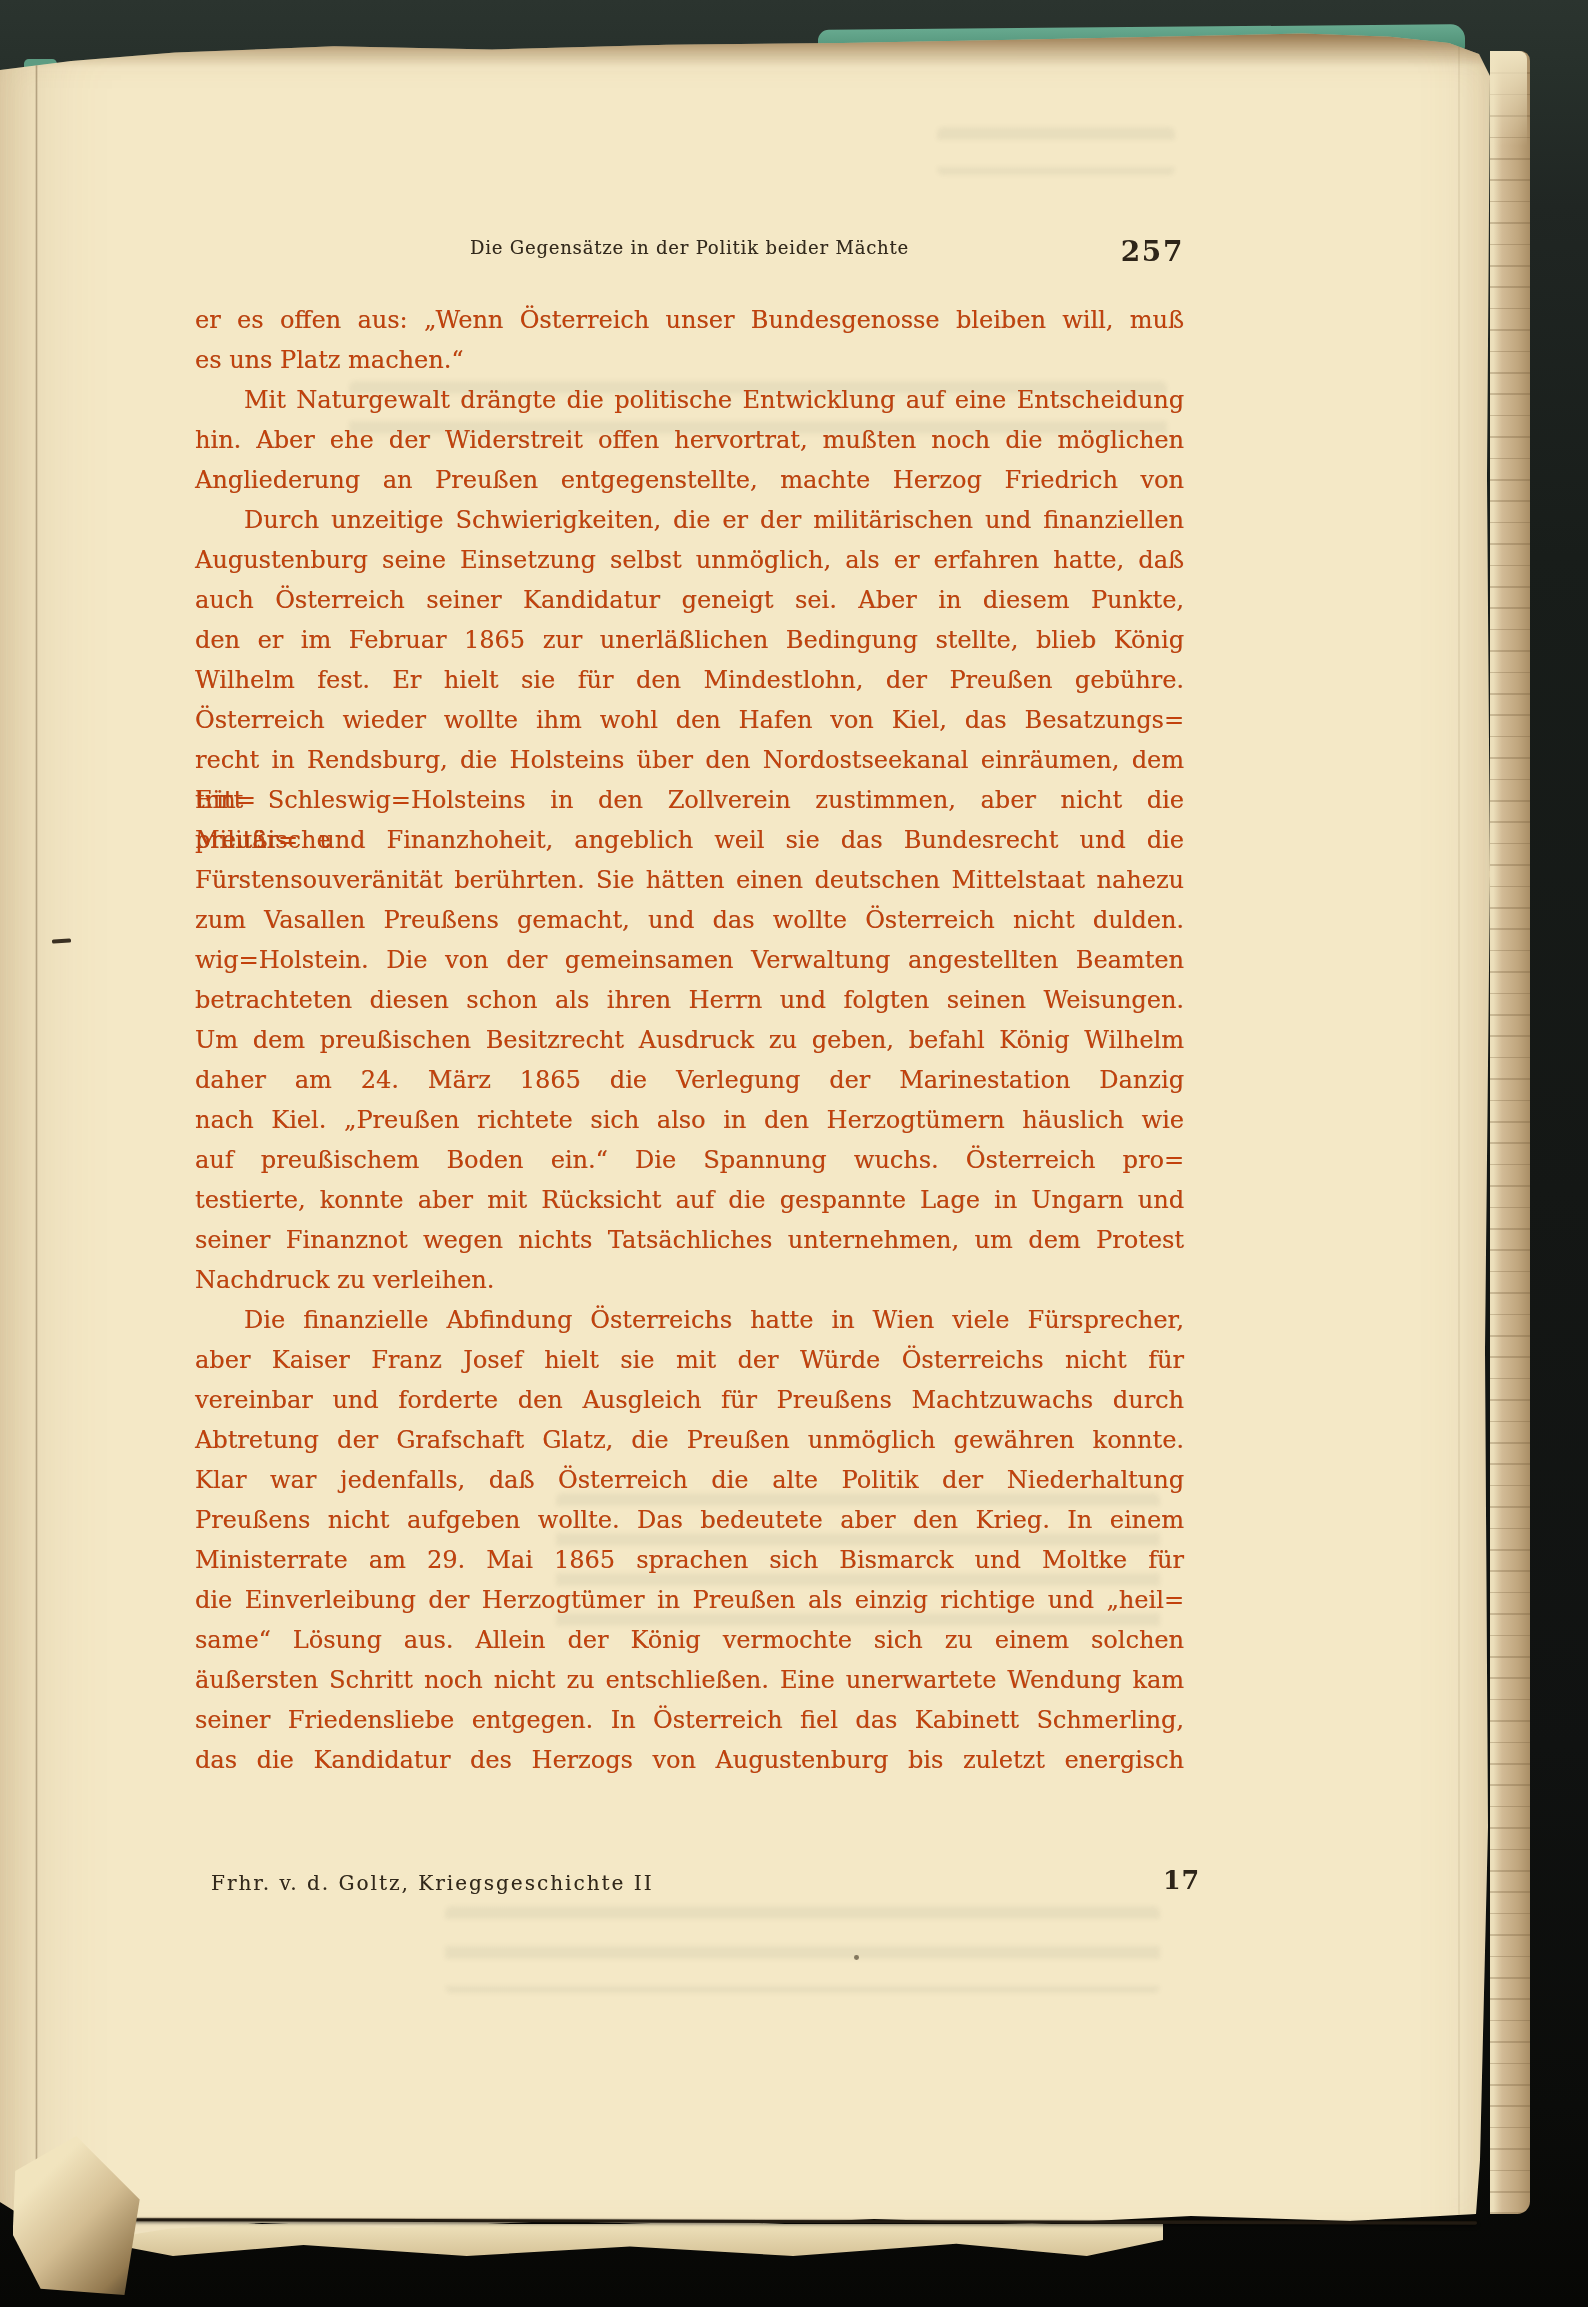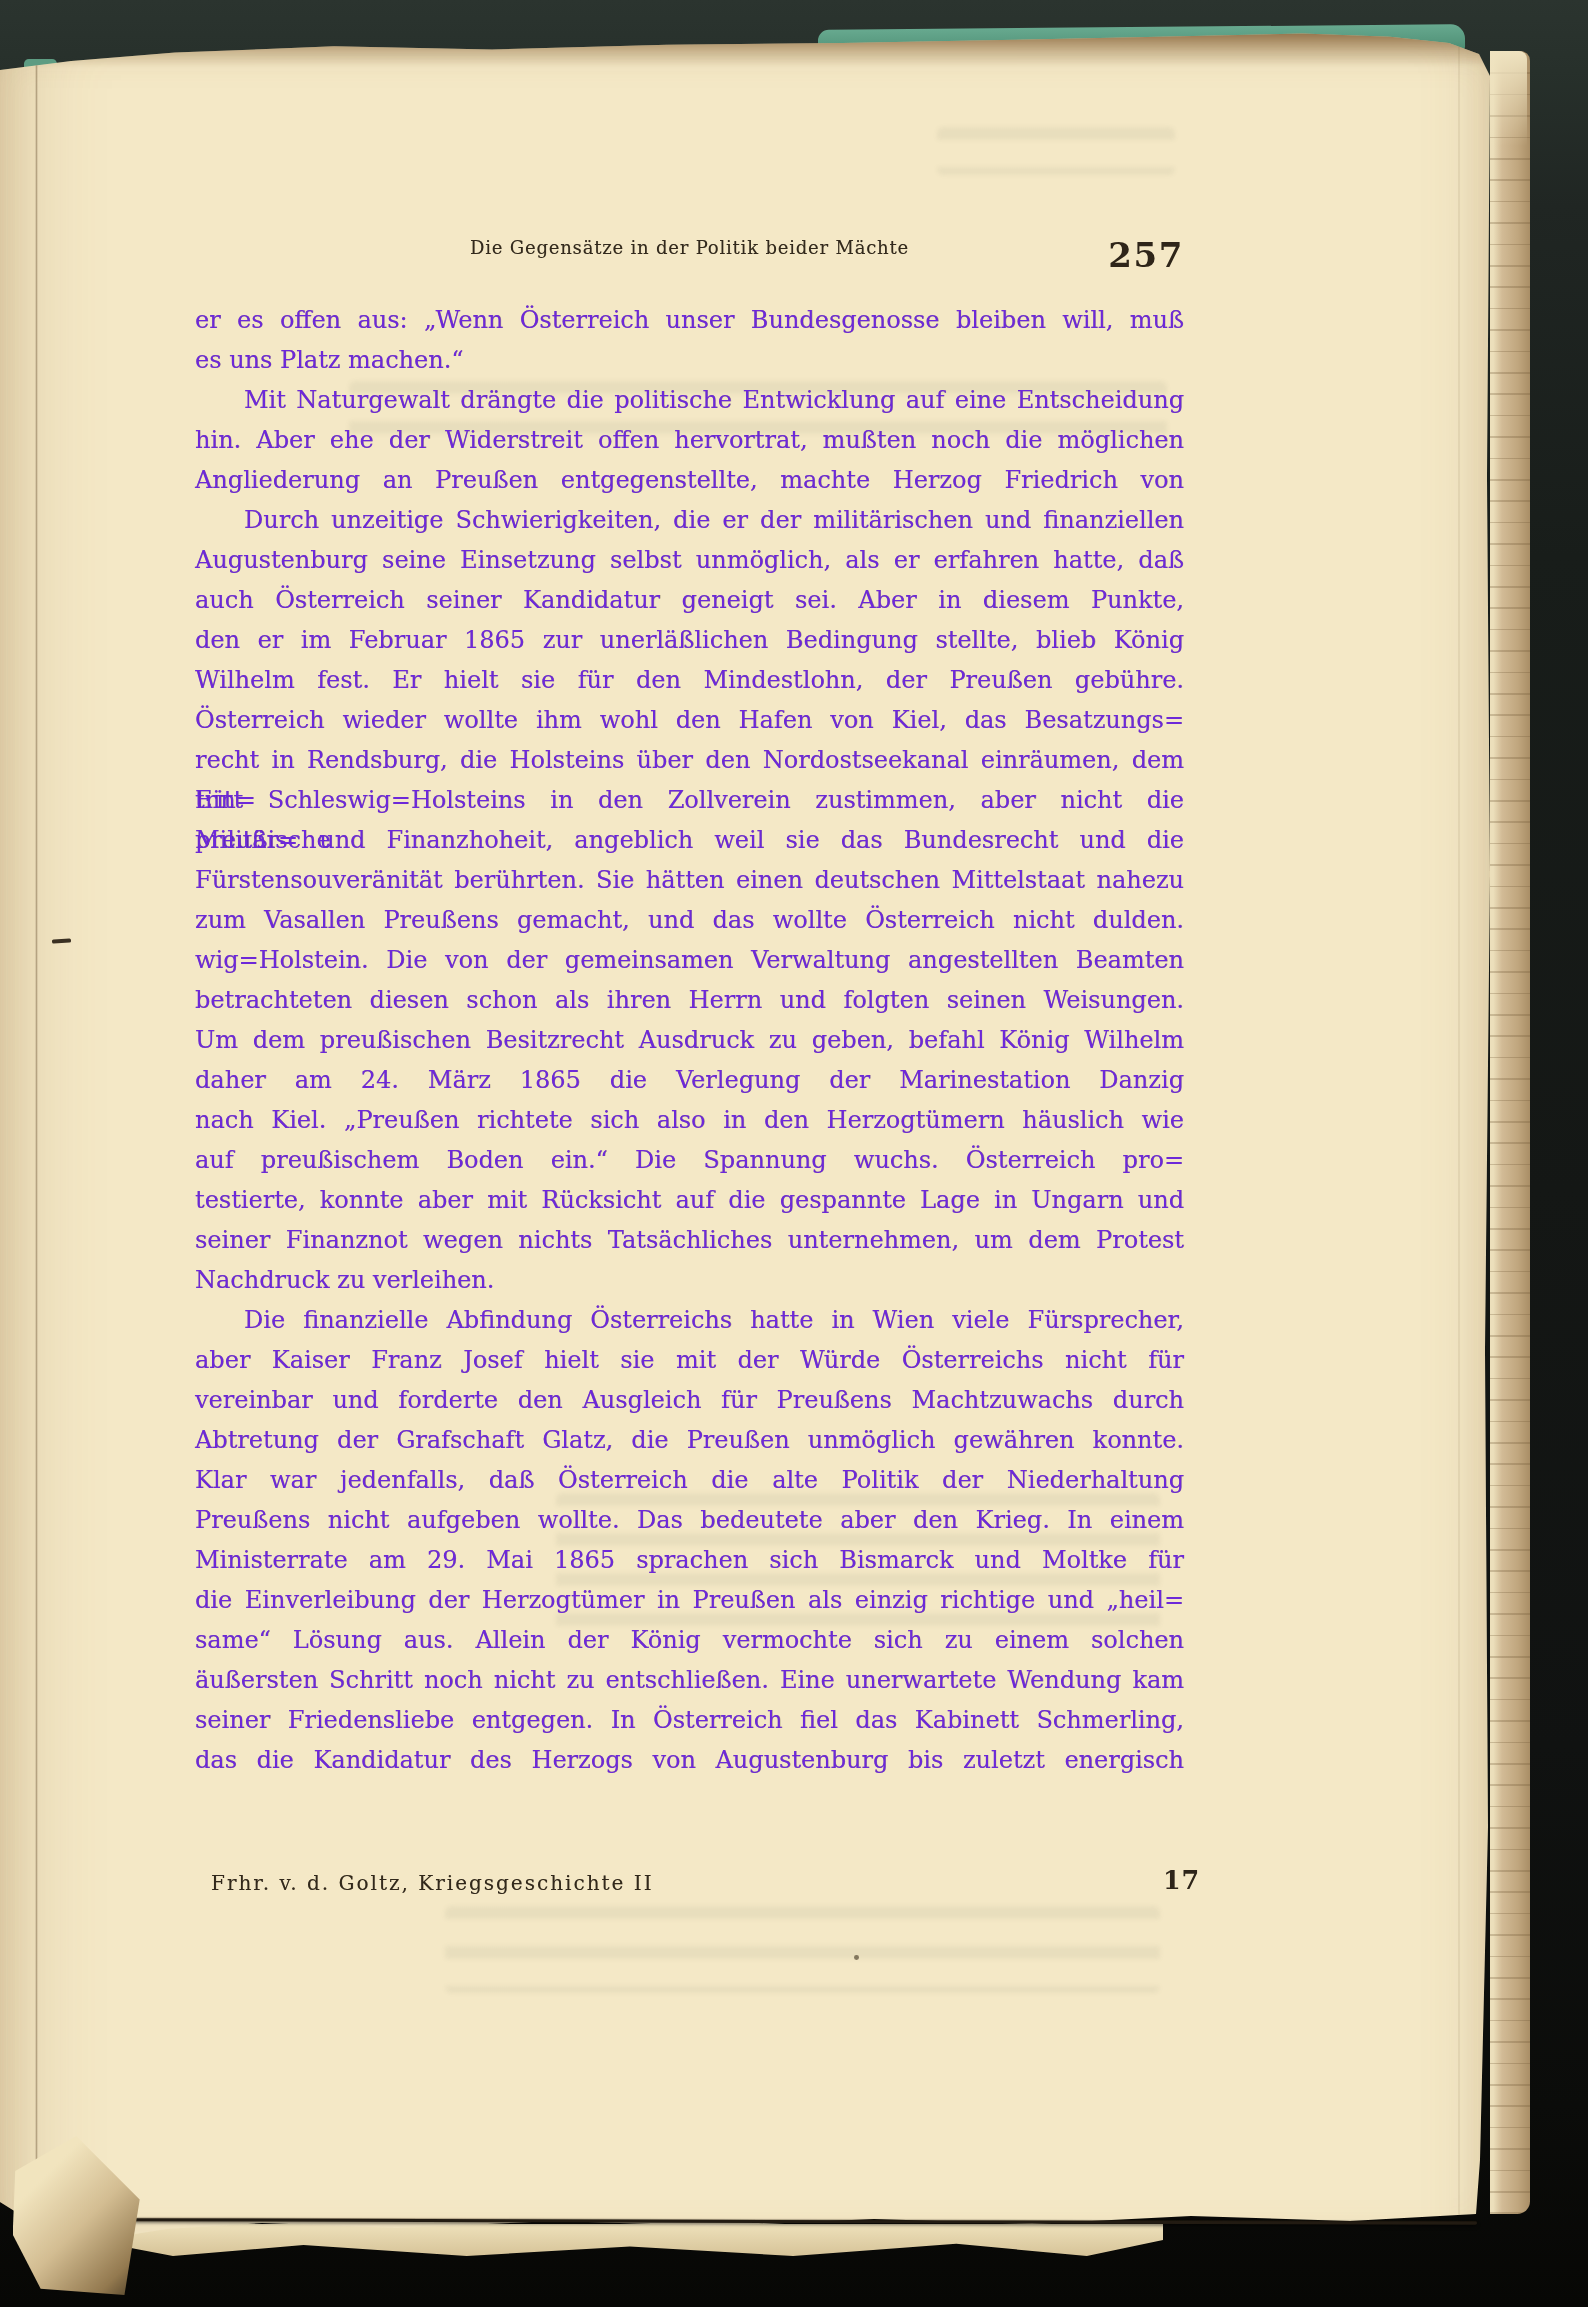--- a/index.html
+++ b/index.html
@@ -64,27 +64,27 @@
     background:linear-gradient(to right,rgba(100,75,40,0),rgba(95,70,38,.18),rgba(100,75,40,0));
   }
   
   .header-row{left:195px;top:205px;width:989px;height:32px;}
   .running-title{
     position:absolute;left:0;right:0;text-align:center;
     font-size:18px;letter-spacing:0.8px;color:#32291c;
     text-shadow:0.2px 0.3px 0 rgba(45,34,18,.35);
   }
   .page-number{
-    position:absolute;right:0;top:-1.6px;font-size:34px;font-weight:bold;
+    position:absolute;right:0;top:-1.6px;font-size:28px;font-weight:bold;
     color:#2e2519;letter-spacing:1.6px;
   }
   
   .body-text{left:195px;top:268px;width:989px;}
   .line{
-    height:40px;line-height:40px;font-size:24px;color:#6d28d9;
+    height:40px;line-height:40px;font-size:24px;color:#c2410c;
     text-align:justify;text-align-last:justify;white-space:normal;
     text-shadow:0.3px 0.4px 0 rgba(45,34,18,.38);
   }
   .line.last{text-align-last:left;}
   .line.indent{text-indent:49px;}
   
   .footer-row{left:195px;top:1833px;width:989px;height:35px;margin-left:16px;}
   .footer-signature{
     position:absolute;left:0;top:6.4px;font-size:20px;letter-spacing:2px;
     color:#31281b;text-shadow:0.2px 0.3px 0 rgba(45,34,18,.35);

